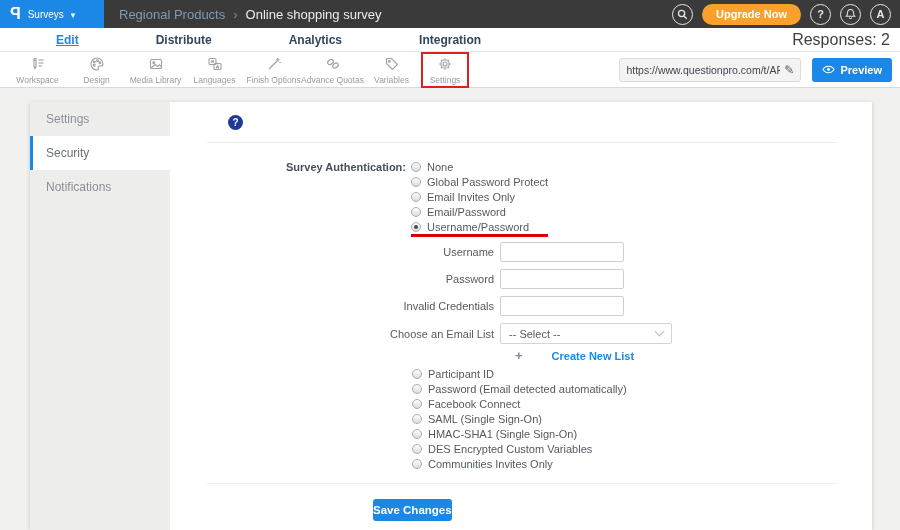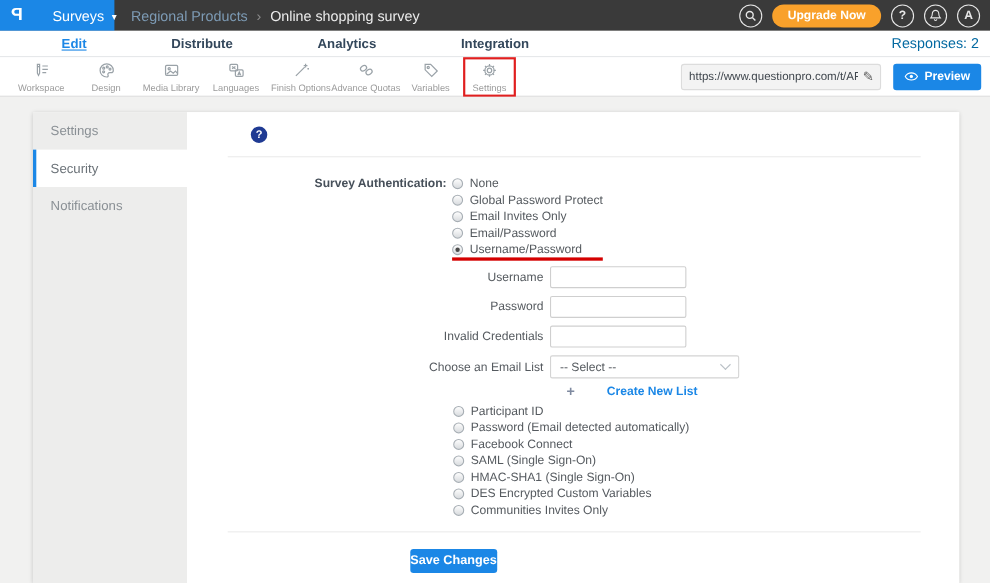--- a/index.html
+++ b/index.html
@@ -6,39 +6,39 @@
   html,body { width:900px; height:530px; overflow:hidden;
     font-family:"Liberation Sans", sans-serif; background:#f1f1f0; }
   .app { position:relative; width:900px; height:530px; }
 
   
   .topbar { position:absolute; top:0; left:0; width:900px; height:28px;
     background:#3a3a3a; display:flex; align-items:center; }
   .logo-block { width:104px; height:28px; background:#1b87e6; display:flex;
     align-items:center; gap:7px; padding:0 10px; cursor:pointer; }
   .logo-mark { color:#fff; font-weight:bold; font-size:16px; transform:scaleX(-1); }
-  .logo-label { color:#fff; font-size:13px;margin-left:20px; }
+  .logo-label { color:#fff; font-size:10px; }
   .caret { color:#fff; font-size:9px; margin-top:1px; }
   .breadcrumb { display:flex; align-items:center; gap:8px; margin-left:15px; font-size:13px; }
   .crumb-parent { color:#7d9bb5; cursor:pointer; }
   .crumb-sep { color:#8b8b8b; font-size:13px; }
   .crumb-current { color:#ececec; }
   .top-right { margin-left:auto; display:flex; align-items:center; gap:9px; padding-right:9px; }
   .circle-btn { width:21px; height:21px; border:1.5px solid #e7e7e7; border-radius:50%;
     display:flex; align-items:center; justify-content:center; color:#e7e7e7;
     font-size:11px; font-weight:bold; cursor:pointer; background:transparent; flex:0 0 auto; }
   .upgrade-btn { height:21px; background:#f9a12b; color:#fff; border:none; border-radius:11px;
     font-size:11px; font-weight:bold; padding:0 14px; cursor:pointer; font-family:inherit; }
 
   
   .subnav { position:absolute; top:28px; left:0; width:900px; height:24px; background:#fff;
     border-bottom:1px solid #e4e6e8; display:flex; align-items:center; padding:0 10px; }
   .subnav-item { font-size:12px; font-weight:bold; color:#33475b; margin-right:31px; cursor:pointer;padding-left:46px; }
   .subnav-item.active { color:#1b87e6; text-decoration:underline; }
-  .responses { margin-left:auto; font-size:13px; color:#0369a1; }
+  .responses { margin-left:auto; font-size:16px; color:#404040; }
 
   
   .toolbar { position:absolute; top:52px; left:0; width:900px; height:36px; background:#fff;
     border-bottom:1px solid #d9d9d9; display:flex; align-items:center; padding-left:8px; }
   .tb-item { width:59px; display:flex; flex-direction:column; align-items:center;
     justify-content:center; gap:2px; cursor:pointer; }
   .tb-item svg { stroke:#9aa2a8; fill:none; stroke-width:1.1; }
   .tb-label { font-size:8.5px; color:#9b9b9b; white-space:nowrap; }
   .tb-item.settings-item { width:auto; min-width:48px; border:2px solid #e01f1f; padding:1px 3px; }
   .toolbar-right { margin-left:auto; display:flex; align-items:center; gap:11px; padding-right:8px; }

